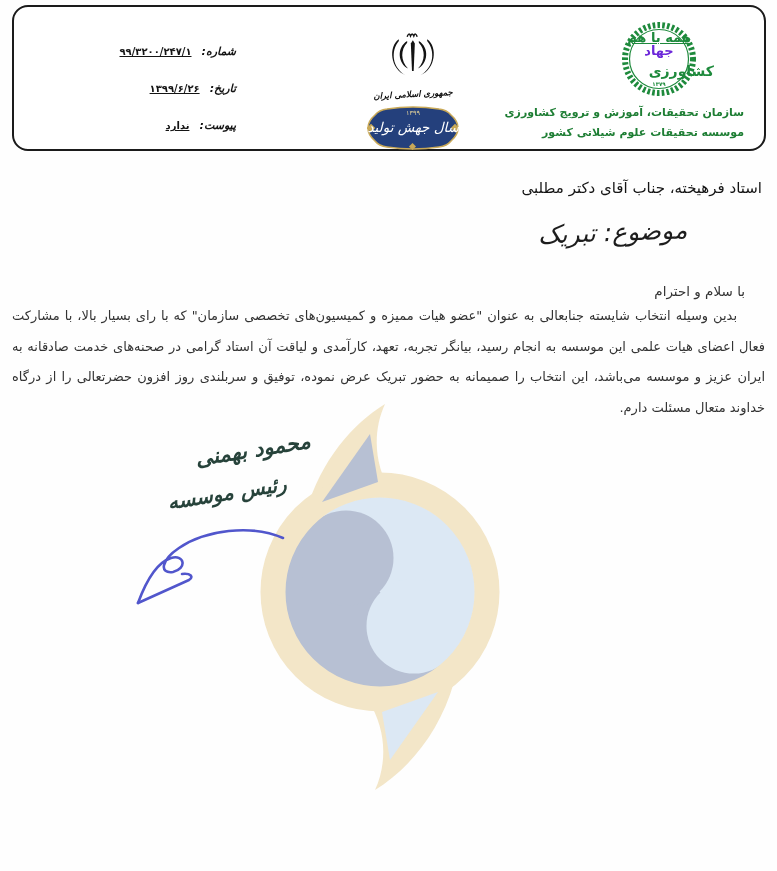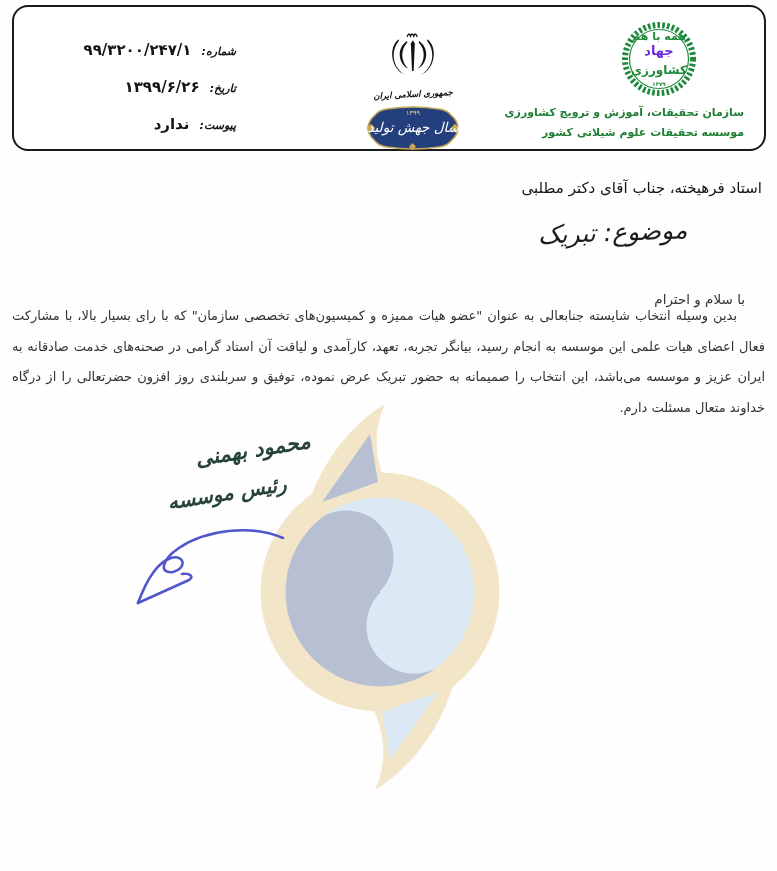--- a/index.html
+++ b/index.html
@@ -13,21 +13,21 @@
   .header-box{
     position:absolute;left:12px;top:5px;width:750px;height:142px;
     border:2px solid #1b1b1b;border-radius:16px;background:#fff;
   }
   .meta{
     position:absolute;left:30px;top:24px;width:192px;direction:rtl;text-align:right;
     color:#141414;
   }
   .meta-row{height:37px;line-height:37px;white-space:nowrap;}
   .meta-label{font-weight:bold;font-size:11px;font-style:italic;}
-  .meta-value{font-size:15px;font-weight:bold;margin-right:5px;}
+  .meta-value{font-size:10px;font-weight:bold;margin-right:5px;text-decoration:underline;}
 
   
   .emblem-wrap{position:absolute;left:336px;top:22px;width:126px;text-align:center;}
   .country-name{
     font-size:8.5px;font-style:italic;font-weight:bold;color:#101010;margin-top:2px;
     direction:rtl;transform:rotate(-3deg);
   }
   .year-badge{position:relative;width:92px;height:46px;margin:6px auto 16px;}
   .year-badge svg{position:absolute;left:0;top:0;}
   .badge-year{
@@ -38,29 +38,29 @@
     position:absolute;top:14px;left:0;width:100%;text-align:right;
     font-size:13.5px;color:#ffffff;font-style:italic;direction:rtl;white-space:nowrap;
   }
 
   
   .org-wrap{position:absolute;right:20px;top:10px;width:170px;text-align:center;direction:rtl;}
   .wreath{position:relative;width:80px;height:80px;margin:2px auto 0;}
   .wreath svg{position:absolute;left:0;top:0;}
   .wreath-slogan{
     position:absolute;top:11px;left:0;width:100%;text-align:center;
-    font-size:11px;font-weight:bold;color:#1e8a3c;
+    font-size:13px;font-weight:bold;color:#1e8a3c;text-decoration:underline;
   }
   .wreath-main{
     position:absolute;top:21px;left:0;width:100%;text-align:center;
     font-size:13px;font-weight:bold;color:#6d28d9;line-height:22px;
   }
   .wreath-sub{
-    position:absolute;top:44px;left:0;width:100%;text-align:center;
-    font-size:12px;font-weight:bold;color:#1e8a3c;
+    position:absolute;top:44px;left:15px;width:100%;text-align:right;
+    font-size:14px;font-weight:bold;color:#1e8a3c;
   }
   .wreath-year{
     position:absolute;top:62px;left:0;width:100%;text-align:center;
     font-size:5.5px;font-weight:bold;color:#1e8a3c;
   }
   .org-line{
     font-size:11px;font-weight:bold;color:#1e7e34;
     margin-top:7px;white-space:nowrap;text-align:right;
   }
 
@@ -71,21 +71,21 @@
   .recipient{
     position:absolute;top:179px;right:15px;direction:rtl;z-index:2;
     font-size:15px;font-weight:normal;color:#141414;
   }
   .subject{
     position:absolute;top:218px;right:90px;direction:rtl;z-index:2;
     font-size:25px;font-style:italic;color:#1d1d1d;transform:rotate(-2deg);
   }
   .salutation{
     position:absolute;top:283px;right:32px;direction:rtl;z-index:2;
-    font-size:13.5px;color:#333;margin-top:8px;
+    font-size:13.5px;color:#333;
   }
   .body-text{
     position:absolute;top:301px;right:12px;left:12px;z-index:2;
     direction:rtl;text-align:justify;text-indent:28px;
     font-size:13px;line-height:30.5px;color:#333;
   }
   .signer-name{
     position:absolute;left:178px;top:438px;width:150px;text-align:center;z-index:2;
     direction:rtl;font-size:21px;font-style:italic;font-weight:bold;color:#27433b;
     transform:rotate(-9deg);white-space:nowrap;

